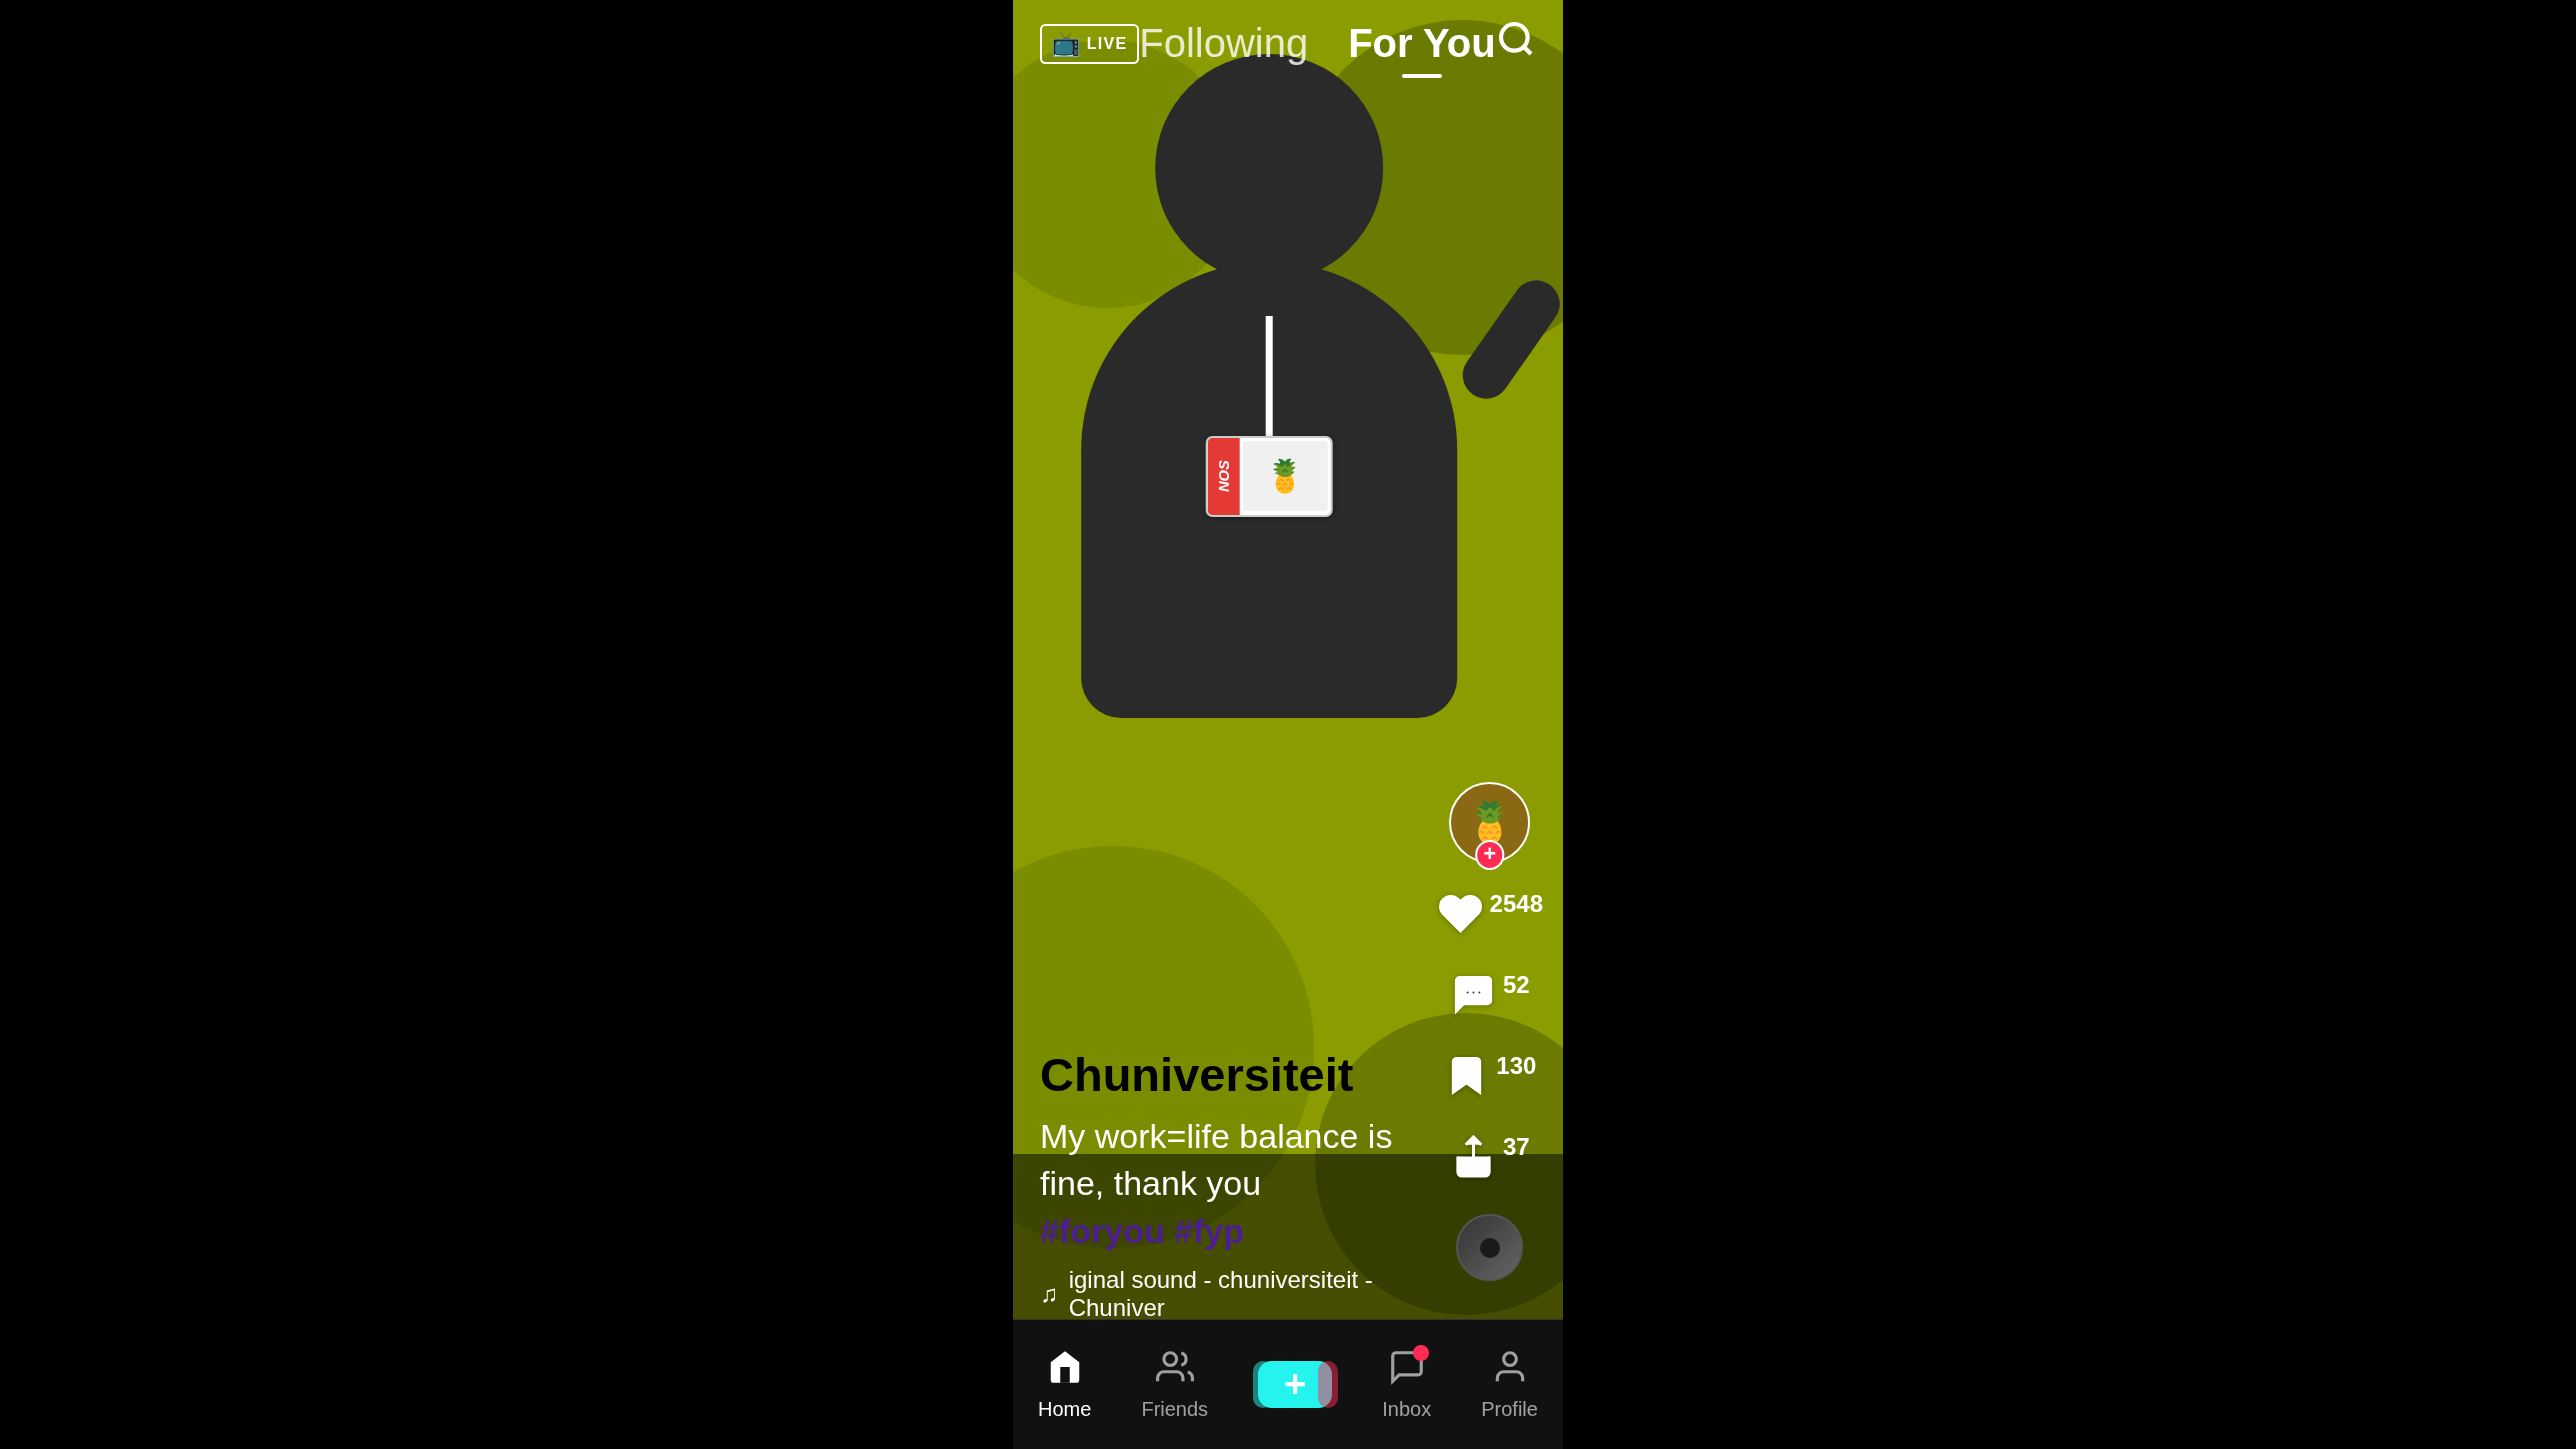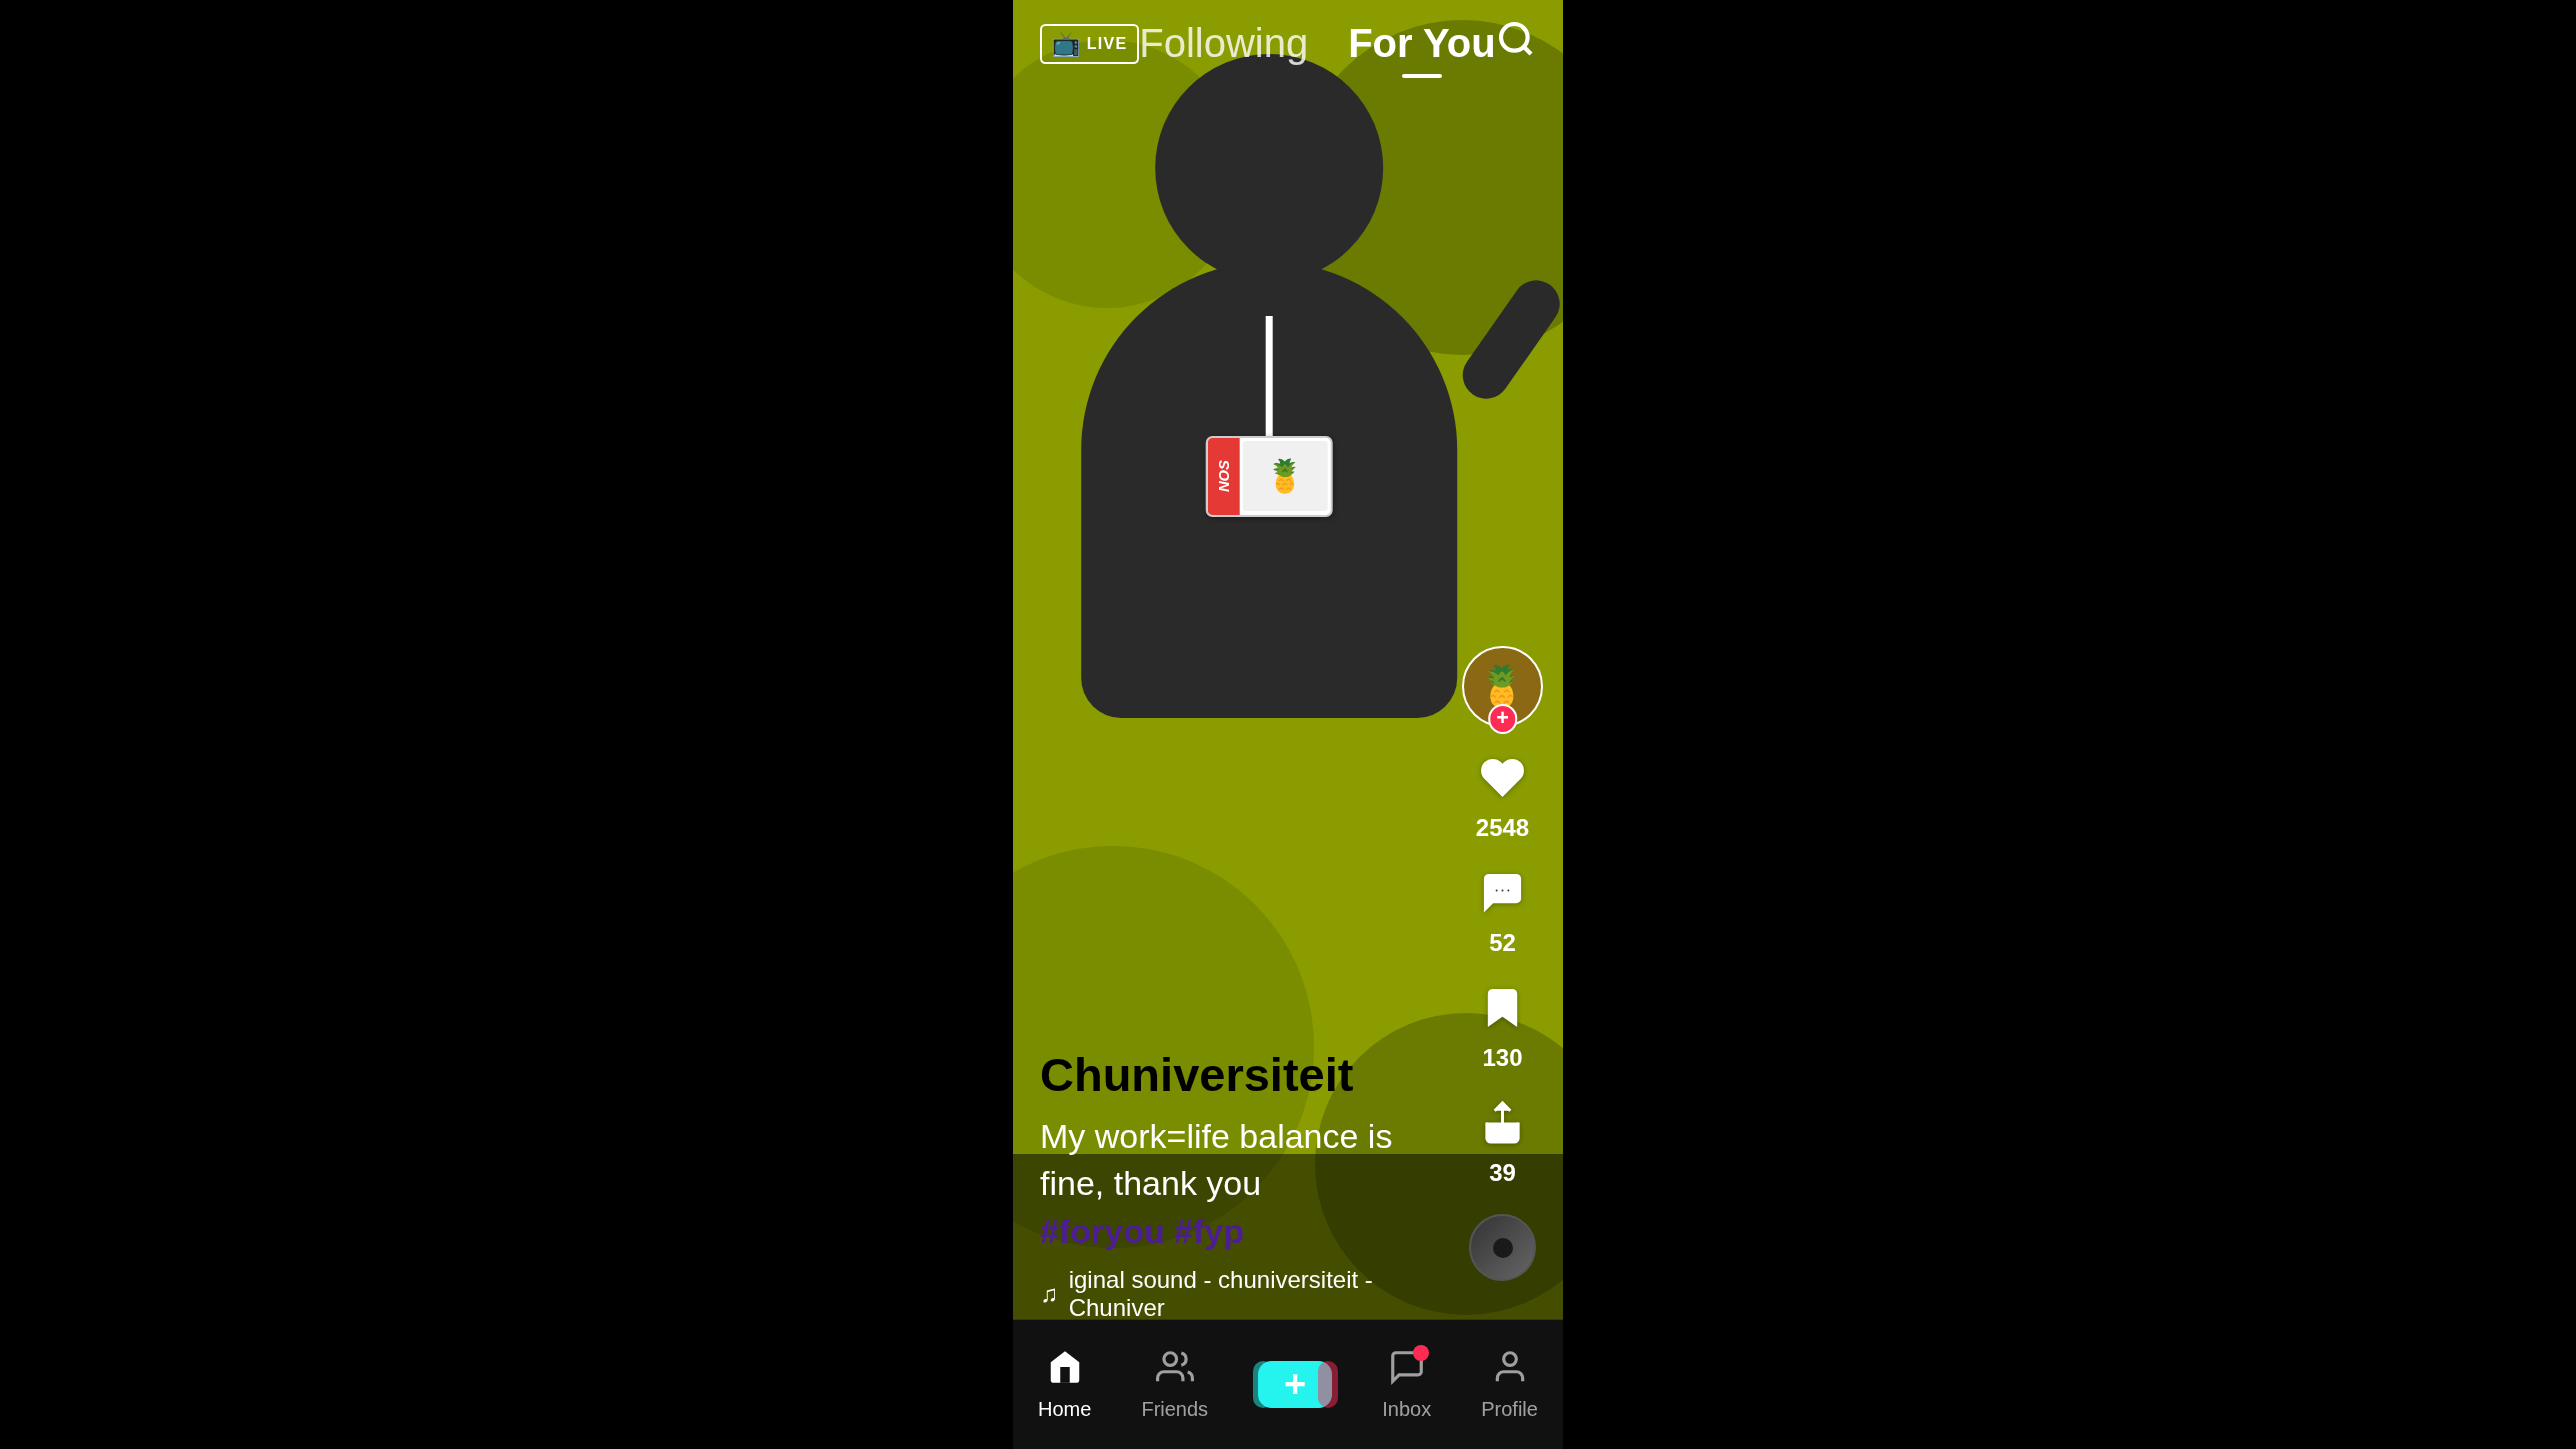--- a/index.html
+++ b/index.html
@@ -148,22 +148,22 @@
       align-items: center;
       justify-content: center;
       color: white;
       font-size: 21.5px;
       font-weight: 700;
       border: 2px solid white;
     }
 
     .action-item {
       display: flex;
-      flex-direction: column;
-      align-items: center;
+      flex-direction: row;
+      align-items: flex-start;
       gap: 6px;
     }
 
     .action-icon {
       color: white;
       font-size: 47px;
       line-height: 1;
       filter: drop-shadow(0 1.3px 2.7px rgba(0,0,0,0.3));
     }
 
@@ -480,21 +480,21 @@
       </div>
 
       <div class="action-item">
         <span class="action-icon">
           <svg width="47" height="47" viewBox="0 0 24 24" fill="white" stroke="white" stroke-width="1.5">
             <path d="M4 12v8a2 2 0 0 0 2 2h12a2 2 0 0 0 2-2v-8"></path>
             <polyline points="16 6 12 2 8 6"></polyline>
             <line x1="12" y1="2" x2="12" y2="15"></line>
           </svg>
         </span>
-        <span class="action-count">39</span>
+        <span class="action-count">37</span>
       </div>
 
       <div class="music-disc">
         <div class="music-disc-inner"></div>
       </div>
     </div>
 
     <div class="bottom-dark-overlay"></div>
 
     <div class="bottom-info">

